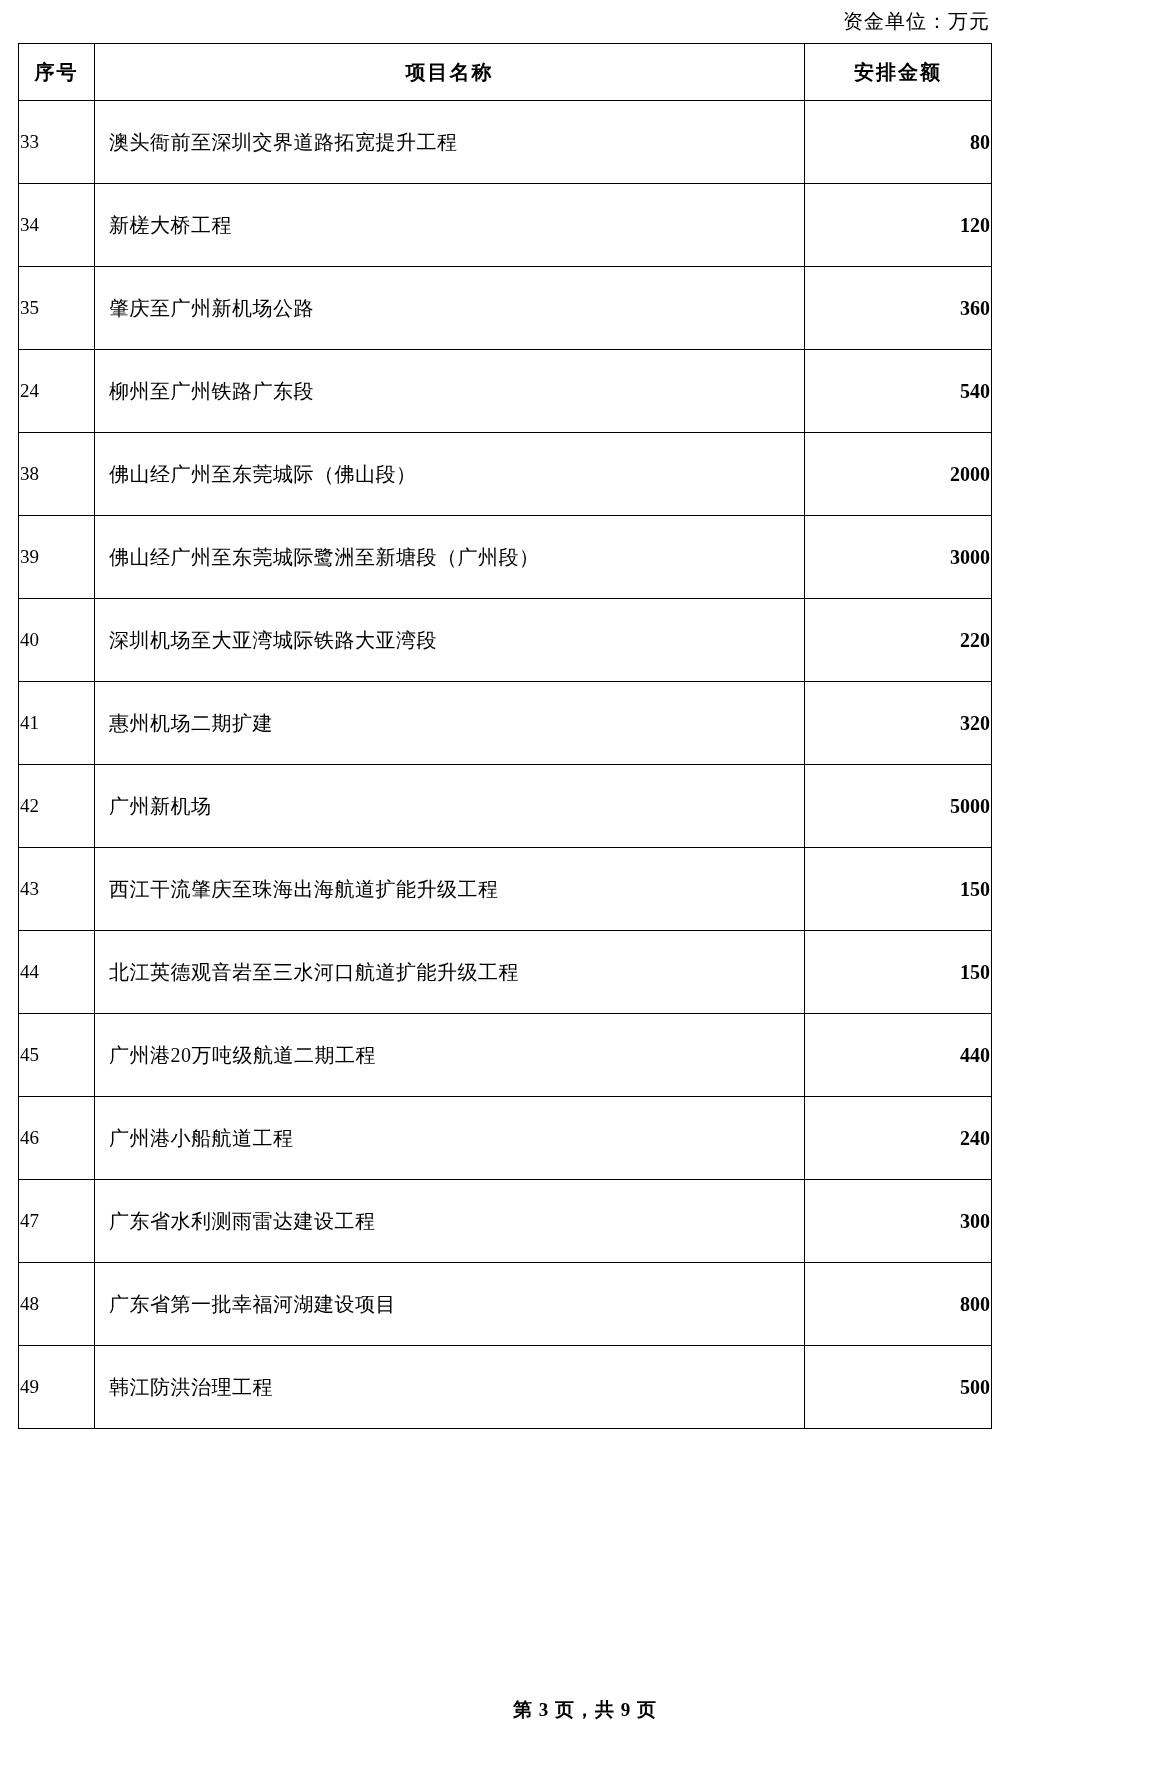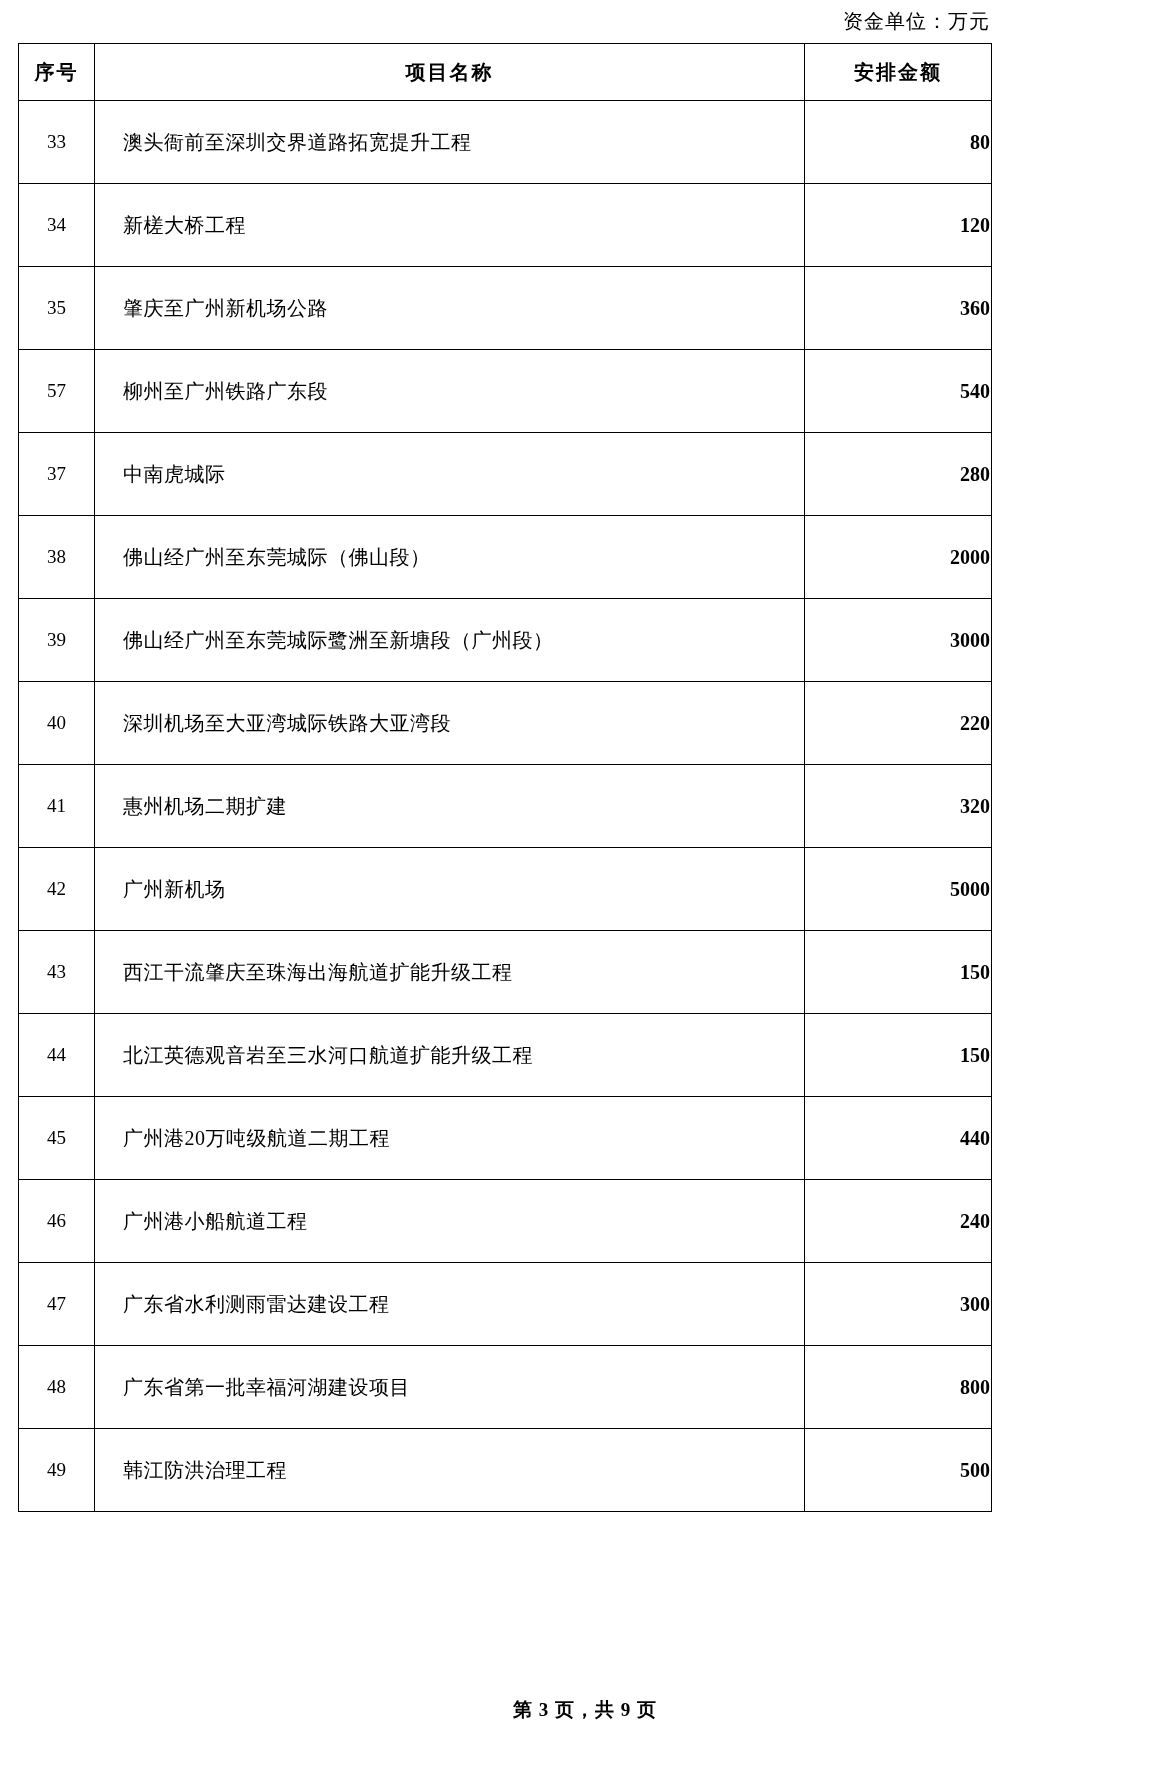--- a/index.html
+++ b/index.html
@@ -50,27 +50,26 @@
     font-weight: bold;
     font-size: 20px;
     letter-spacing: 2px;
     text-align: center;
   }
   tbody td {
     height: 80px;
     font-size: 20px;
   }
   td.seq {
-    text-align: center;
     font-size: 19px;
     margin-top: 8px;
   }
   td.name {
     text-align: left;
-    padding-left: 28px;
+    padding-left: 14px;
     letter-spacing: 0.5px;
   }
   td.amount {
     text-align: right;
     font-weight: bold;
     font-size: 20px;
   }
   .footer {
     position: absolute;
     bottom: 44px;
@@ -112,28 +111,23 @@
           <td class="seq">34</td>
           <td class="name">新槎大桥工程</td>
           <td class="amount">120</td>
         </tr>
         <tr>
           <td class="seq">35</td>
           <td class="name">肇庆至广州新机场公路</td>
           <td class="amount">360</td>
         </tr>
         <tr>
-          <td class="seq">57</td>
+          <td class="seq">24</td>
           <td class="name">柳州至广州铁路广东段</td>
           <td class="amount">540</td>
-        </tr>
-        <tr>
-          <td class="seq">37</td>
-          <td class="name">中南虎城际</td>
-          <td class="amount">280</td>
         </tr>
         <tr>
           <td class="seq">38</td>
           <td class="name">佛山经广州至东莞城际（佛山段）</td>
           <td class="amount">2000</td>
         </tr>
         <tr>
           <td class="seq">39</td>
           <td class="name">佛山经广州至东莞城际鹭洲至新塘段（广州段）</td>
           <td class="amount">3000</td>

